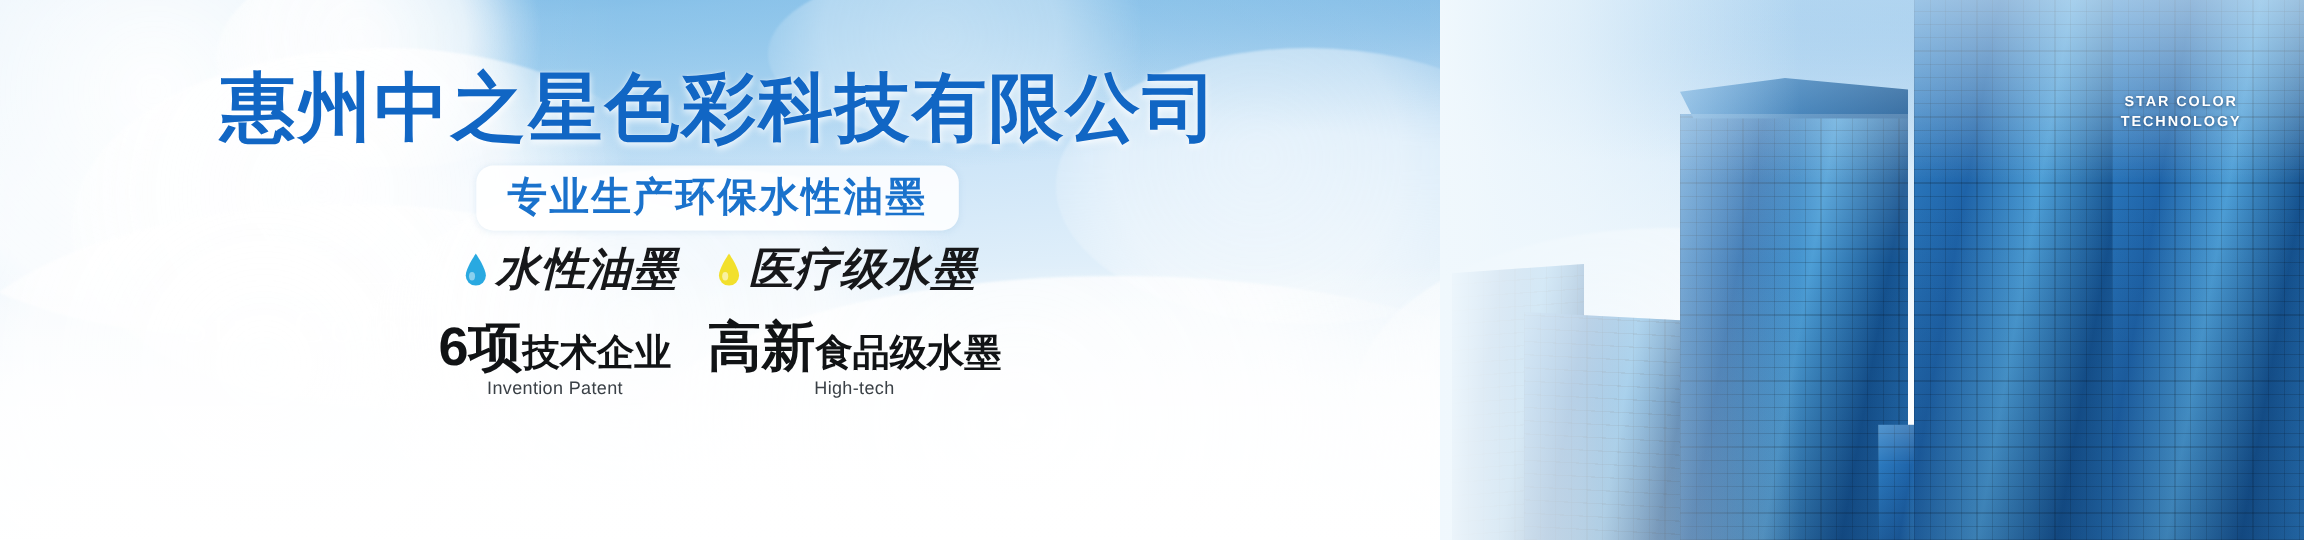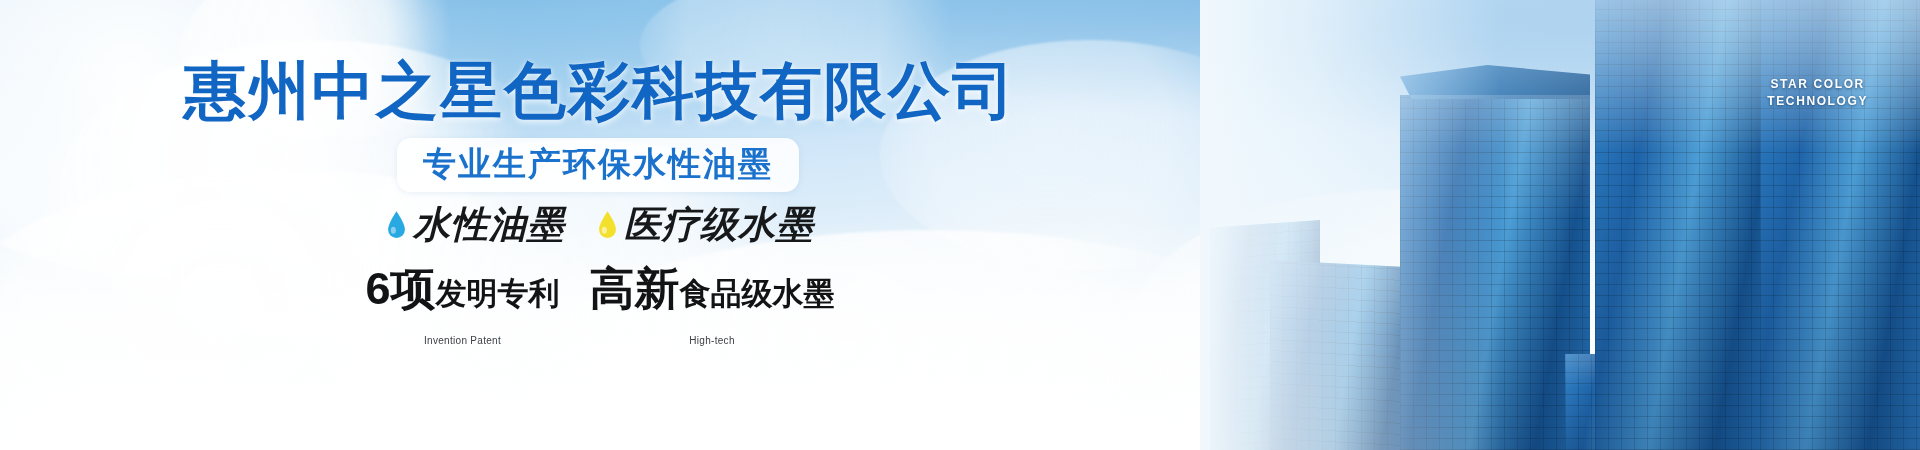--- a/index.html
+++ b/index.html
@@ -179,22 +179,22 @@
     display:flex; justify-content:center; align-items:flex-start; gap:30px;
   }
   .badge { text-align:center; }
   .badge-cn {
     font-size:37px; font-weight:bold; color:#111315;
     line-height:1.06; white-space:nowrap;
   }
   .badge-cn .big { font-size:45px; }
   .badge-cn .small { font-size:31px; font-weight:bold; }
   .badge-en {
-    margin-top:22px;
-    font-size:10px; color:#3a4046; letter-spacing:.3px;
+    margin-top:2px;
+    font-size:15px; color:#3a4046; letter-spacing:.3px;
     white-space:nowrap;
   }
 </style>
 </head>
 <body>
 
 <div class="banner">
 
   <div class="sky-deep"></div>
 
@@ -278,21 +278,21 @@
         </svg>
         <span class="feature-label">医疗级水墨</span>
       </div>
 
     </div>
 
     <div class="badges">
 
       <div class="badge">
         <div class="badge-cn">
-          <span class="big">6</span><span class="big">项</span><span class="small">发明专利</span>
+          <span class="big">6</span><span class="big">项</span><span class="small">技术企业</span>
         </div>
         <div class="badge-en">Invention Patent</div>
       </div>
 
       <div class="badge">
         <div class="badge-cn">
           <span class="big">高新</span><span class="small">食品级水墨</span>
         </div>
         <div class="badge-en">High-tech</div>
       </div>

